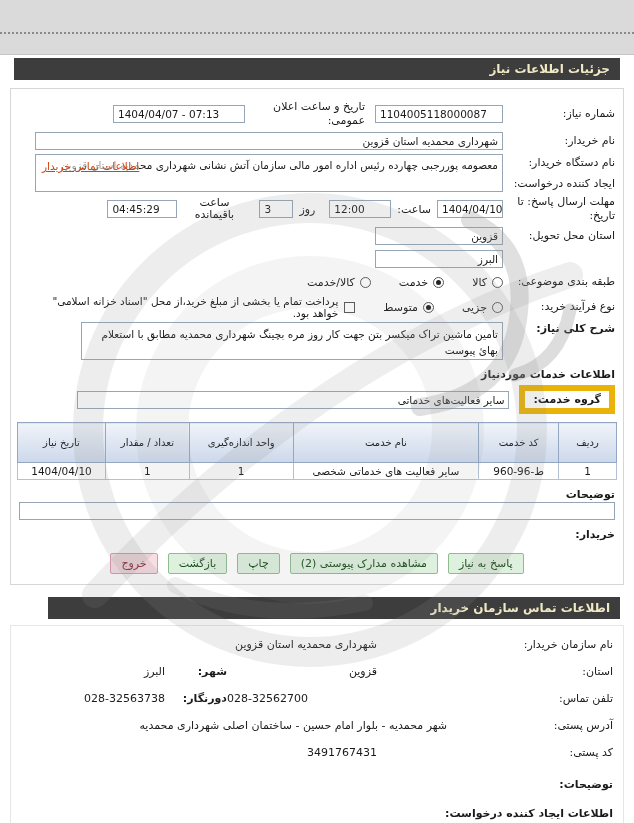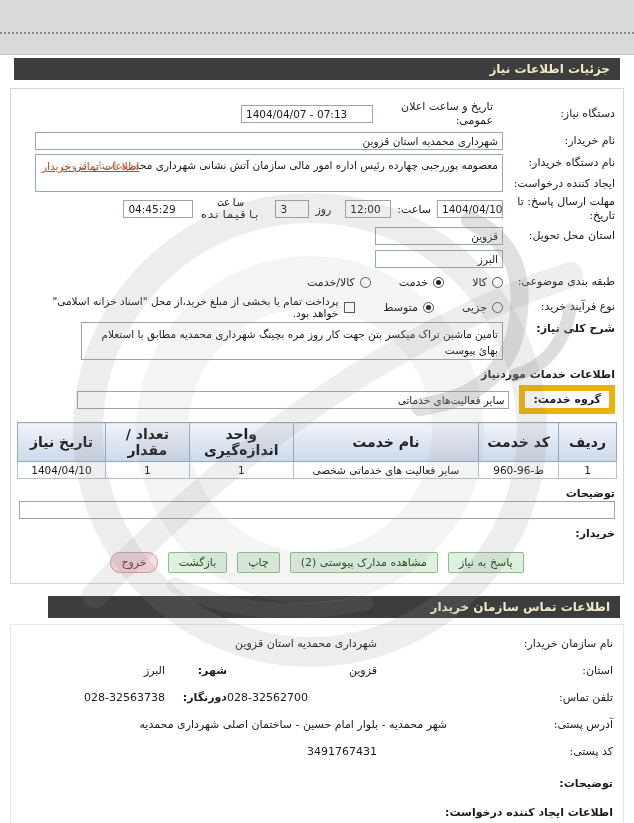--- a/index.html
+++ b/index.html
@@ -14,49 +14,49 @@
   .panel2{margin:6px 10px 0;background:#fff;border:1px solid #e6e6e6;padding:12px 10px 8px;position:relative;z-index:2;}
   .row{display:flex;align-items:center;margin:3px 2px;min-height:20px;}
   .row.top{align-items:flex-start;}
   .lbl{width:112px;flex-shrink:0;padding-left:4px;line-height:14px;}
   .lbl.mid{width:120px;margin-right:10px;}
   .lbl.b,.b{font-weight:bold;}
   .stack{display:flex;flex-direction:column;gap:7px;padding-top:2px;}
   .inp{border:1px solid #96a6b6;background:#fff;min-height:18px;display:flex;align-items:center;
     padding:0 4px;font-size:10.5px;}
   .num{direction:ltr;unicode-bidi:embed;justify-content:flex-start;}
-  .w128{width:128px;} .w132{width:132px;} .w66{width:66px;} .w46{width:46px;} .w34{width:34px;} .w70{width:70px;}
+  .w128{width:128px;} .w132{width:132px;} .w66{width:66px;} .w46{width:62px;} .w34{width:34px;} .w70{width:70px;}
   .flex1{flex:1;margin-left:16px;}
   .tall{height:38px;position:relative;line-height:16px;align-items:flex-start;padding-top:2px;flex-wrap:wrap;}
   .red-link{position:absolute;left:6px;top:3px;color:#cc4411;text-decoration:underline;font-size:10.5px;
     background:rgba(255,255,255,.55);cursor:pointer;}
   .small-lbl{margin:0 6px;white-space:nowrap;}
   .gap14{margin-right:14px;}
-  .wrap60{width:62px;white-space:normal;line-height:12px;text-align:center;font-family:Liberation Mono, monospace;}
+  .wrap60{width:62px;white-space:normal;line-height:12px;text-align:center;}
   .opt{display:inline-flex;align-items:center;margin-left:28px;}
   .radio{width:11px;height:11px;border:1px solid #555;border-radius:50%;display:inline-block;
     margin-left:5px;background:#fff;position:relative;flex-shrink:0;cursor:pointer;}
   .radio.checked::after{content:"";position:absolute;inset:2px;background:#222;border-radius:50%;}
   .cb{width:11px;height:11px;border:1px solid #555;display:inline-block;margin-left:6px;background:#fff;
     flex-shrink:0;cursor:pointer;}
   .treasury{font-size:10.5px;}
   .desc-box{width:422px;height:38px;line-height:16px;align-items:flex-start;padding-top:3px;flex-wrap:wrap;}
   .svc-title{font-weight:bold;margin:8px 2px 4px;}
   .grp-lbl{font-weight:bold;border:6px solid #eab308;padding:2px 8px;margin-left:10px;background:#fff;}
   .grp-inp{width:432px;}
   table{width:100%;border-collapse:collapse;margin-top:8px;}
-  th{background:linear-gradient(#f0f4fa,#ccd8ea);border:1px solid #93a7c3;font-size:14px;
-    font-weight:bold;padding:3px 2px;color:#222;}
+  th{background:linear-gradient(#f0f4fa,#ccd8ea);border:1px solid #93a7c3;font-size:10px;
+    font-weight:normal;padding:14px 2px;color:#222;}
   td{border:1px solid #b3c1d5;text-align:center;padding:2px;font-size:10.5px;background:#fff;}
   .notes-lbl{font-weight:bold;margin:8px 2px 1px;}
   .notes-inp{height:13px;margin:0 2px;}
   .btn-row{display:flex;justify-content:center;gap:10px;margin-top:12px;}
   .btn{background:#def0de;border:1px solid #8fbc8f;color:#1c4d1c;font-size:11px;padding:3px 10px;
     border-radius:2px;cursor:pointer;font-family:inherit;}
-  .btn.exit{background:#f8dde3;border-color:#d49aa8;color:#8b1a2b;border-radius:10px;}
+  .btn.exit{background:#f8dde3;border-color:#d49aa8;color:#8b1a2b;}
   .c-row{display:flex;align-items:flex-start;margin-bottom:11px;min-height:16px;}
   .c-lbl{width:118px;flex-shrink:0;font-weight:normal;}
   .c-lbl2{width:62px;flex-shrink:0;font-weight:bold;}
   .c-val{margin-right:118px;}
   .c-val2{width:150px;margin-right:118px;flex-shrink:0;}
   .c-head{font-weight:bold;margin:16px 0 14px;}
   .watermark{position:absolute;top:165px;left:25px;z-index:6;pointer-events:none;}
 </style>
 </head>
 <body>
@@ -67,21 +67,22 @@
     <div class="dotted"></div>
   </div>
 
   <div class="bar">
     <span>جزئیات اطلاعات نیاز</span>
   </div>
 
   <div class="panel">
 
     <div class="row">
-      <span class="lbl">دستگاه نیاز:</span>
+      <span class="lbl">شماره نیاز:</span>
+      <div class="inp num w128">1104005118000087</div>
       <span class="lbl mid">تاریخ و ساعت اعلان عمومی:</span>
       <div class="inp num w132">1404/04/07 - 07:13</div>
     </div>
 
     <div class="row">
       <span class="lbl">نام خریدار:</span>
       <div class="inp flex1">شهرداری محمدیه استان قزوین</div>
     </div>
 
     <div class="row top">

